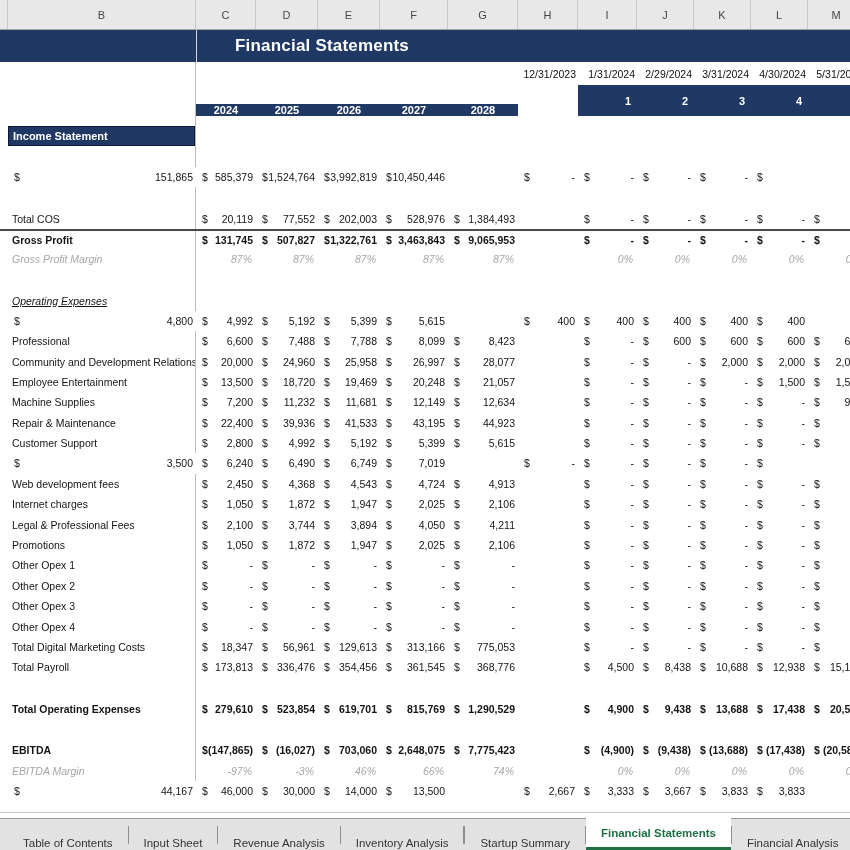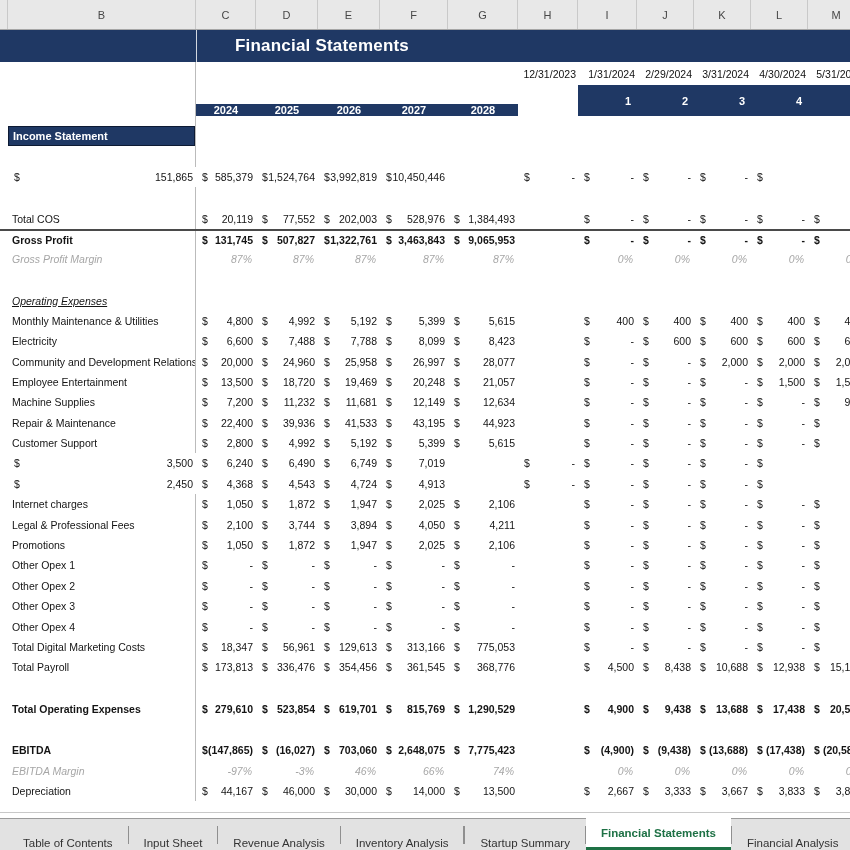--- a/index.html
+++ b/index.html
@@ -294,21 +294,20 @@
         <div class="lab"></div>
       </div>
       <div class="grow r-head">
         <div></div>
         <div class="lab">
           <span class="sec-lab">Operating Expenses</span>
         </div>
       </div>
       <div class="grow r">
         <div></div>
-        <div class="lab">Monthly Maintenance &amp; Utilities</div>
         <div class="mc">
           <span>$</span>
           <span>4,800</span>
         </div>
         <div class="mc">
           <span>$</span>
           <span>4,992</span>
         </div>
         <div class="mc">
           <span>$</span>
@@ -339,21 +338,21 @@
           <span>$</span>
           <span>400</span>
         </div>
         <div class="mc">
           <span>$</span>
           <span>400</span>
         </div>
       </div>
       <div class="grow r">
         <div></div>
-        <div class="lab">Electricity</div>
+        <div class="lab">Professional</div>
         <div class="mc">
           <span>$</span>
           <span>6,600</span>
         </div>
         <div class="mc">
           <span>$</span>
           <span>7,488</span>
         </div>
         <div class="mc">
           <span>$</span>
@@ -650,20 +649,21 @@
         <div class="mc">
           <span>$</span>
           <span>-</span>
         </div>
         <div class="mc">
           <span>$</span>
         </div>
       </div>
       <div class="grow r">
         <div></div>
+        <div class="lab">Web development fees</div>
         <div class="mc">
           <span>$</span>
           <span>2,450</span>
         </div>
         <div class="mc">
           <span>$</span>
           <span>4,368</span>
         </div>
         <div class="mc">
           <span>$</span>
@@ -1203,21 +1203,20 @@
         <div class="pc">74%</div>
         <div></div>
         <div class="pc">0%</div>
         <div class="pc">0%</div>
         <div class="pc">0%</div>
         <div class="pc">0%</div>
         <div class="pc">0%</div>
       </div>
       <div class="grow r">
         <div></div>
-        <div class="lab">Depreciation</div>
         <div class="mc">
           <span>$</span>
           <span>44,167</span>
         </div>
         <div class="mc">
           <span>$</span>
           <span>46,000</span>
         </div>
         <div class="mc">
           <span>$</span>

